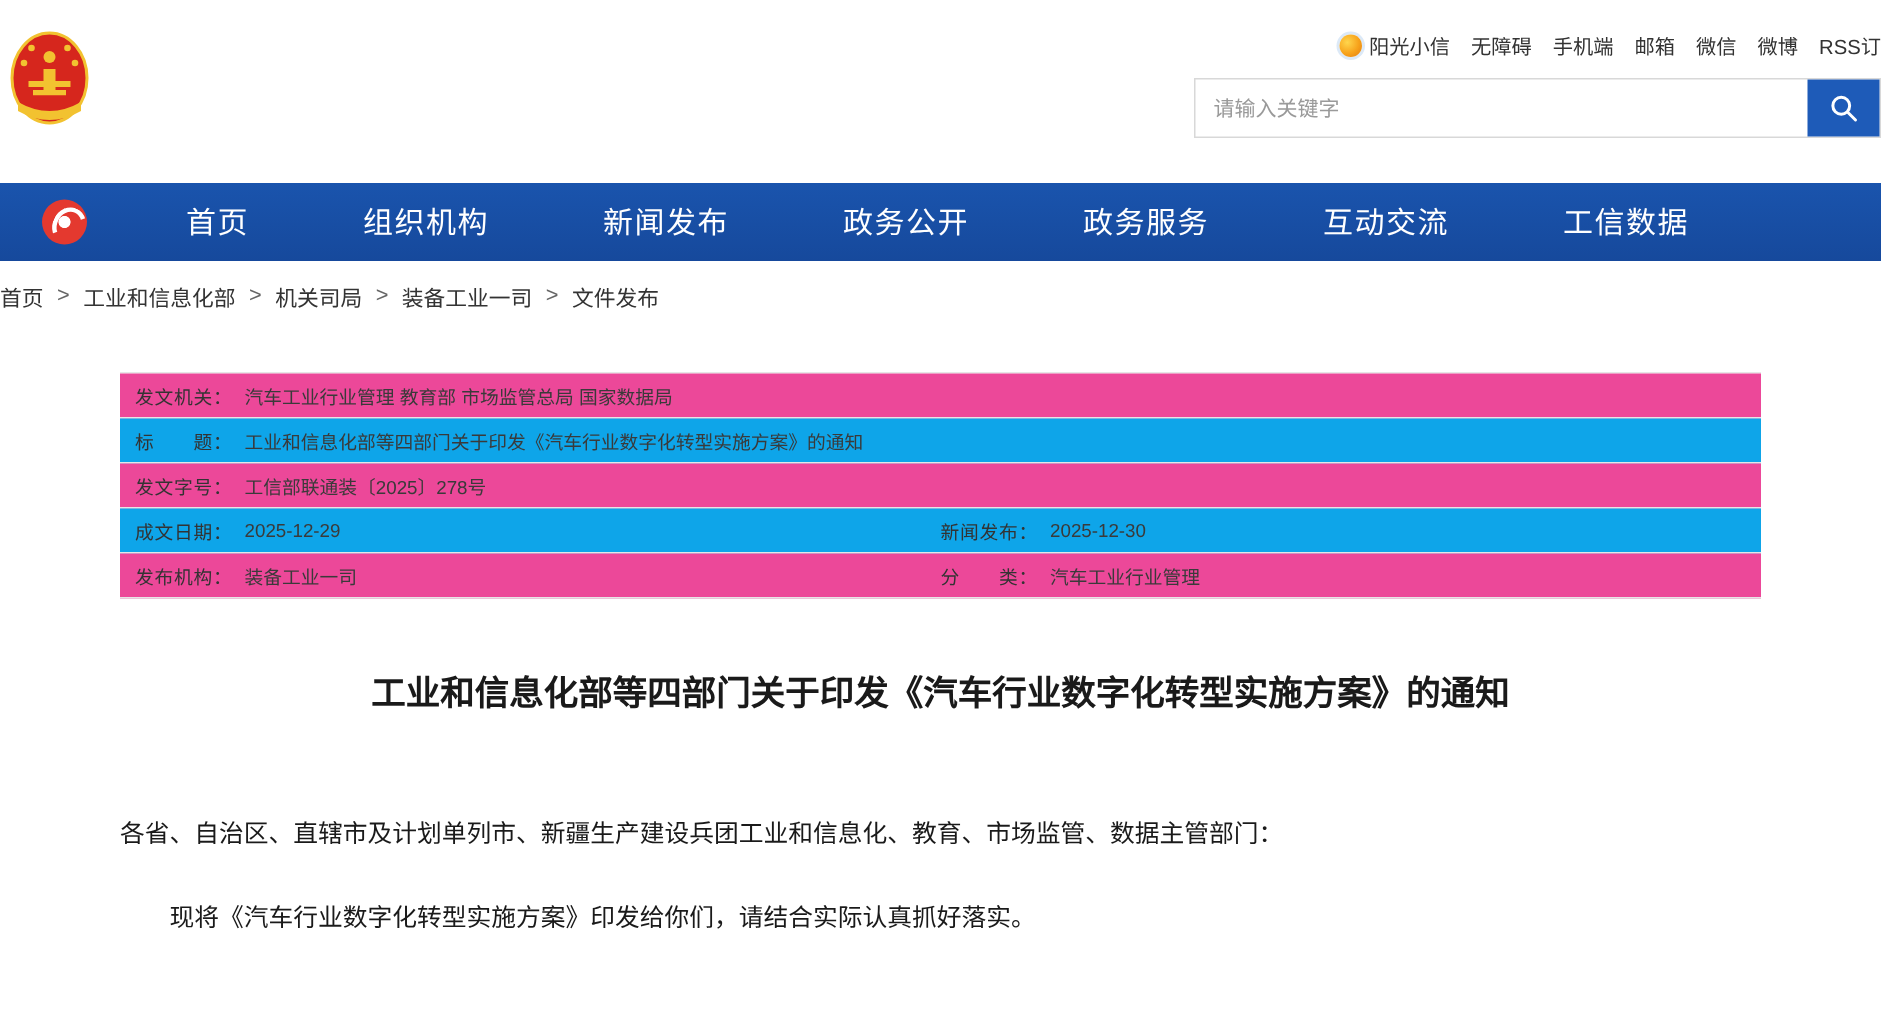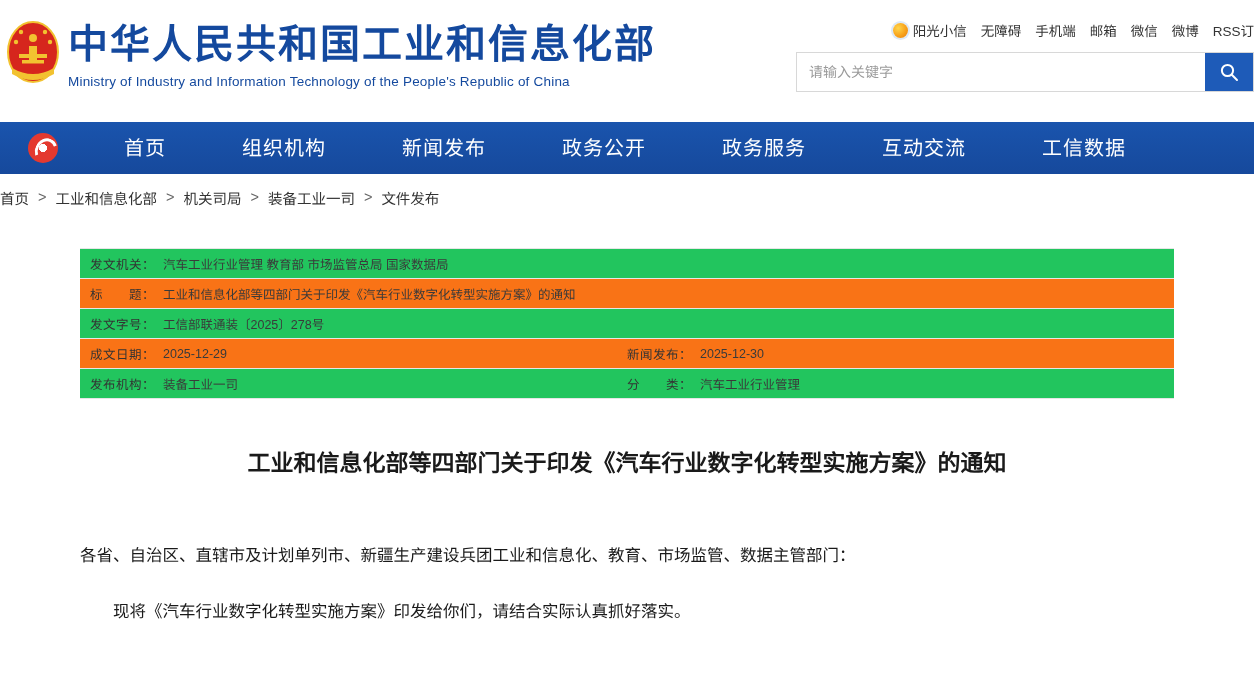--- a/index.html
+++ b/index.html
@@ -164,24 +164,24 @@
     border-top: 1px solid #e6e6e6;
     font-size: 12.5px;
     color: #333;
     width: 1094px;
   }
   .docinfo .row {
     display: flex;
     align-items: center;
     min-height: 30px;
     border-bottom: 1px solid #e6e6e6;
-    background: #22c55e;
+    background: #ec4899;
     padding: 0 10px;
   }
-  .docinfo .row.alt { background: #f97316; }
+  .docinfo .row.alt { background: #0ea5e9; }
   .docinfo .cell { display: flex; align-items: center; }
   .docinfo .lbl {
     color: #333;
     white-space: nowrap;
     letter-spacing: 0.5px;
   }
   .docinfo .val {
     color: #3a3a3a;
     margin-left: 8px;
     white-space: nowrap;
@@ -223,24 +223,20 @@
         <circle cx="10" cy="24" r="2.2" fill="#f2c230"></circle>
         <circle cx="39" cy="14" r="2.2" fill="#f2c230"></circle>
         <circle cx="44" cy="24" r="2.2" fill="#f2c230"></circle>
         <rect x="13" y="36" width="28" height="4" fill="#f2c230"></rect>
         <rect x="16" y="42" width="22" height="3.5" fill="#f2c230"></rect>
         <rect x="23" y="28" width="8" height="16" fill="#f2c230"></rect>
         <path d="M6 50 Q27 62 48 50 L48 56 Q27 68 6 56 Z" fill="#f2c230"></path>
       </svg>
     </div>
 
-    <div class="title-block">
-      <div class="title-cn">中华人民共和国工业和信息化部</div>
-      <div class="title-en">Ministry of Industry and Information Technology of the People's Republic of China</div>
-    </div>
 
     <div class="utility">
       <span class="u-item u-first">
         <span class="u-dot"></span>
         <span>阳光小信</span>
       </span>
       <span class="u-item">无障碍</span>
       <span class="u-item">手机端</span>
       <span class="u-item">邮箱</span>
       <span class="u-item">微信</span>

